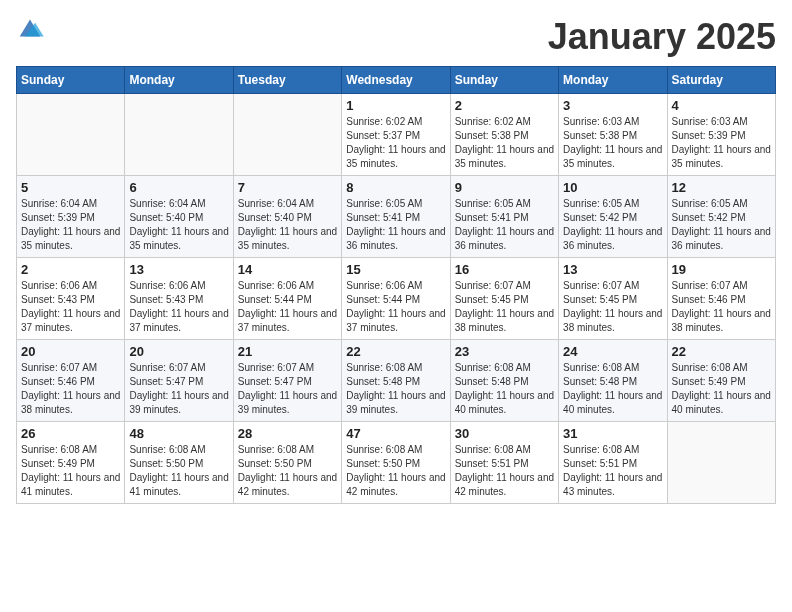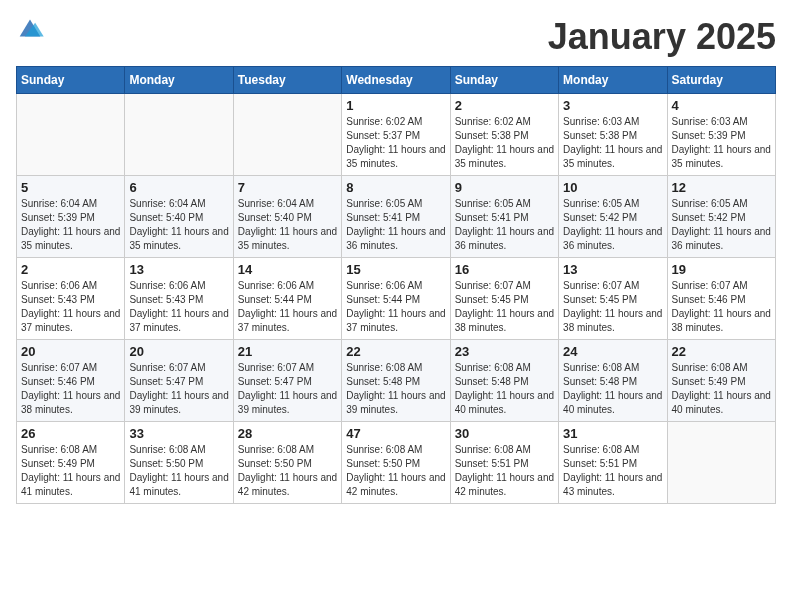--- a/index.html
+++ b/index.html
@@ -279,21 +279,21 @@
       </td>
       </tr>
       <tr>
         <td>
         <div class="day-number">26</div>
         <div class="day-info">
           Sunrise: 6:08 AM<br>Sunset: 5:49 PM<br>Daylight: 11 hours and 41 minutes.
         </div>
       </td>
         <td>
-        <div class="day-number">33</div>
+        <div class="day-number">48</div>
         <div class="day-info">
           Sunrise: 6:08 AM<br>Sunset: 5:50 PM<br>Daylight: 11 hours and 41 minutes.
         </div>
       </td>
         <td>
         <div class="day-number">28</div>
         <div class="day-info">
           Sunrise: 6:08 AM<br>Sunset: 5:50 PM<br>Daylight: 11 hours and 42 minutes.
         </div>
       </td>

